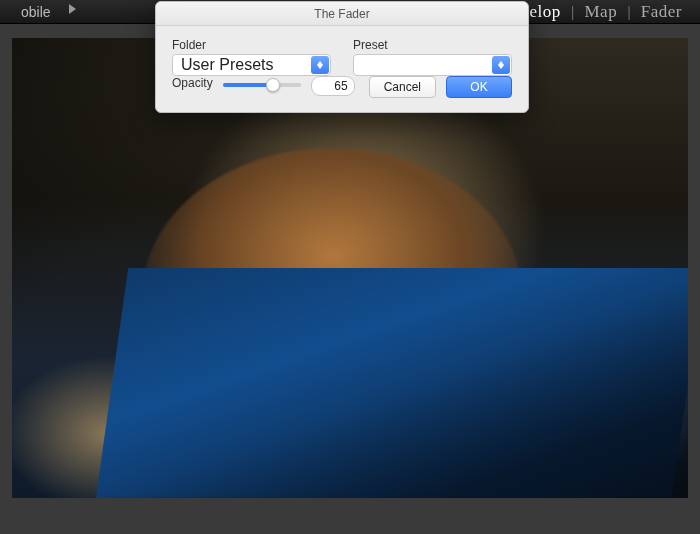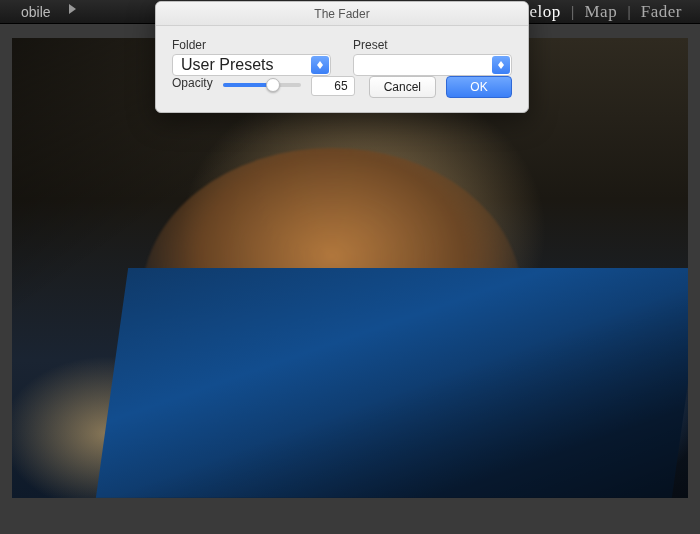--- a/index.html
+++ b/index.html
@@ -181,21 +181,21 @@
     width: 14px; height: 14px;
     margin: -7px 0 0 -7px;
     border-radius: 50%;
     background: #fff;
     border: 1px solid #bbb;
     box-shadow: 0 1px 2px rgba(0,0,0,0.25);
   }
   .num {
     width: 44px; height: 20px;
     border: 1px solid #c9c9c9;
-    border-radius: 3px;
+    border-radius: 9px;
     background: #fff;
     font-size: 12px;
     text-align: right;
     padding: 0 6px;
     color: #222;
   }
   .btn {
     height: 22px;
     min-width: 66px;
     padding: 8px 14px;

